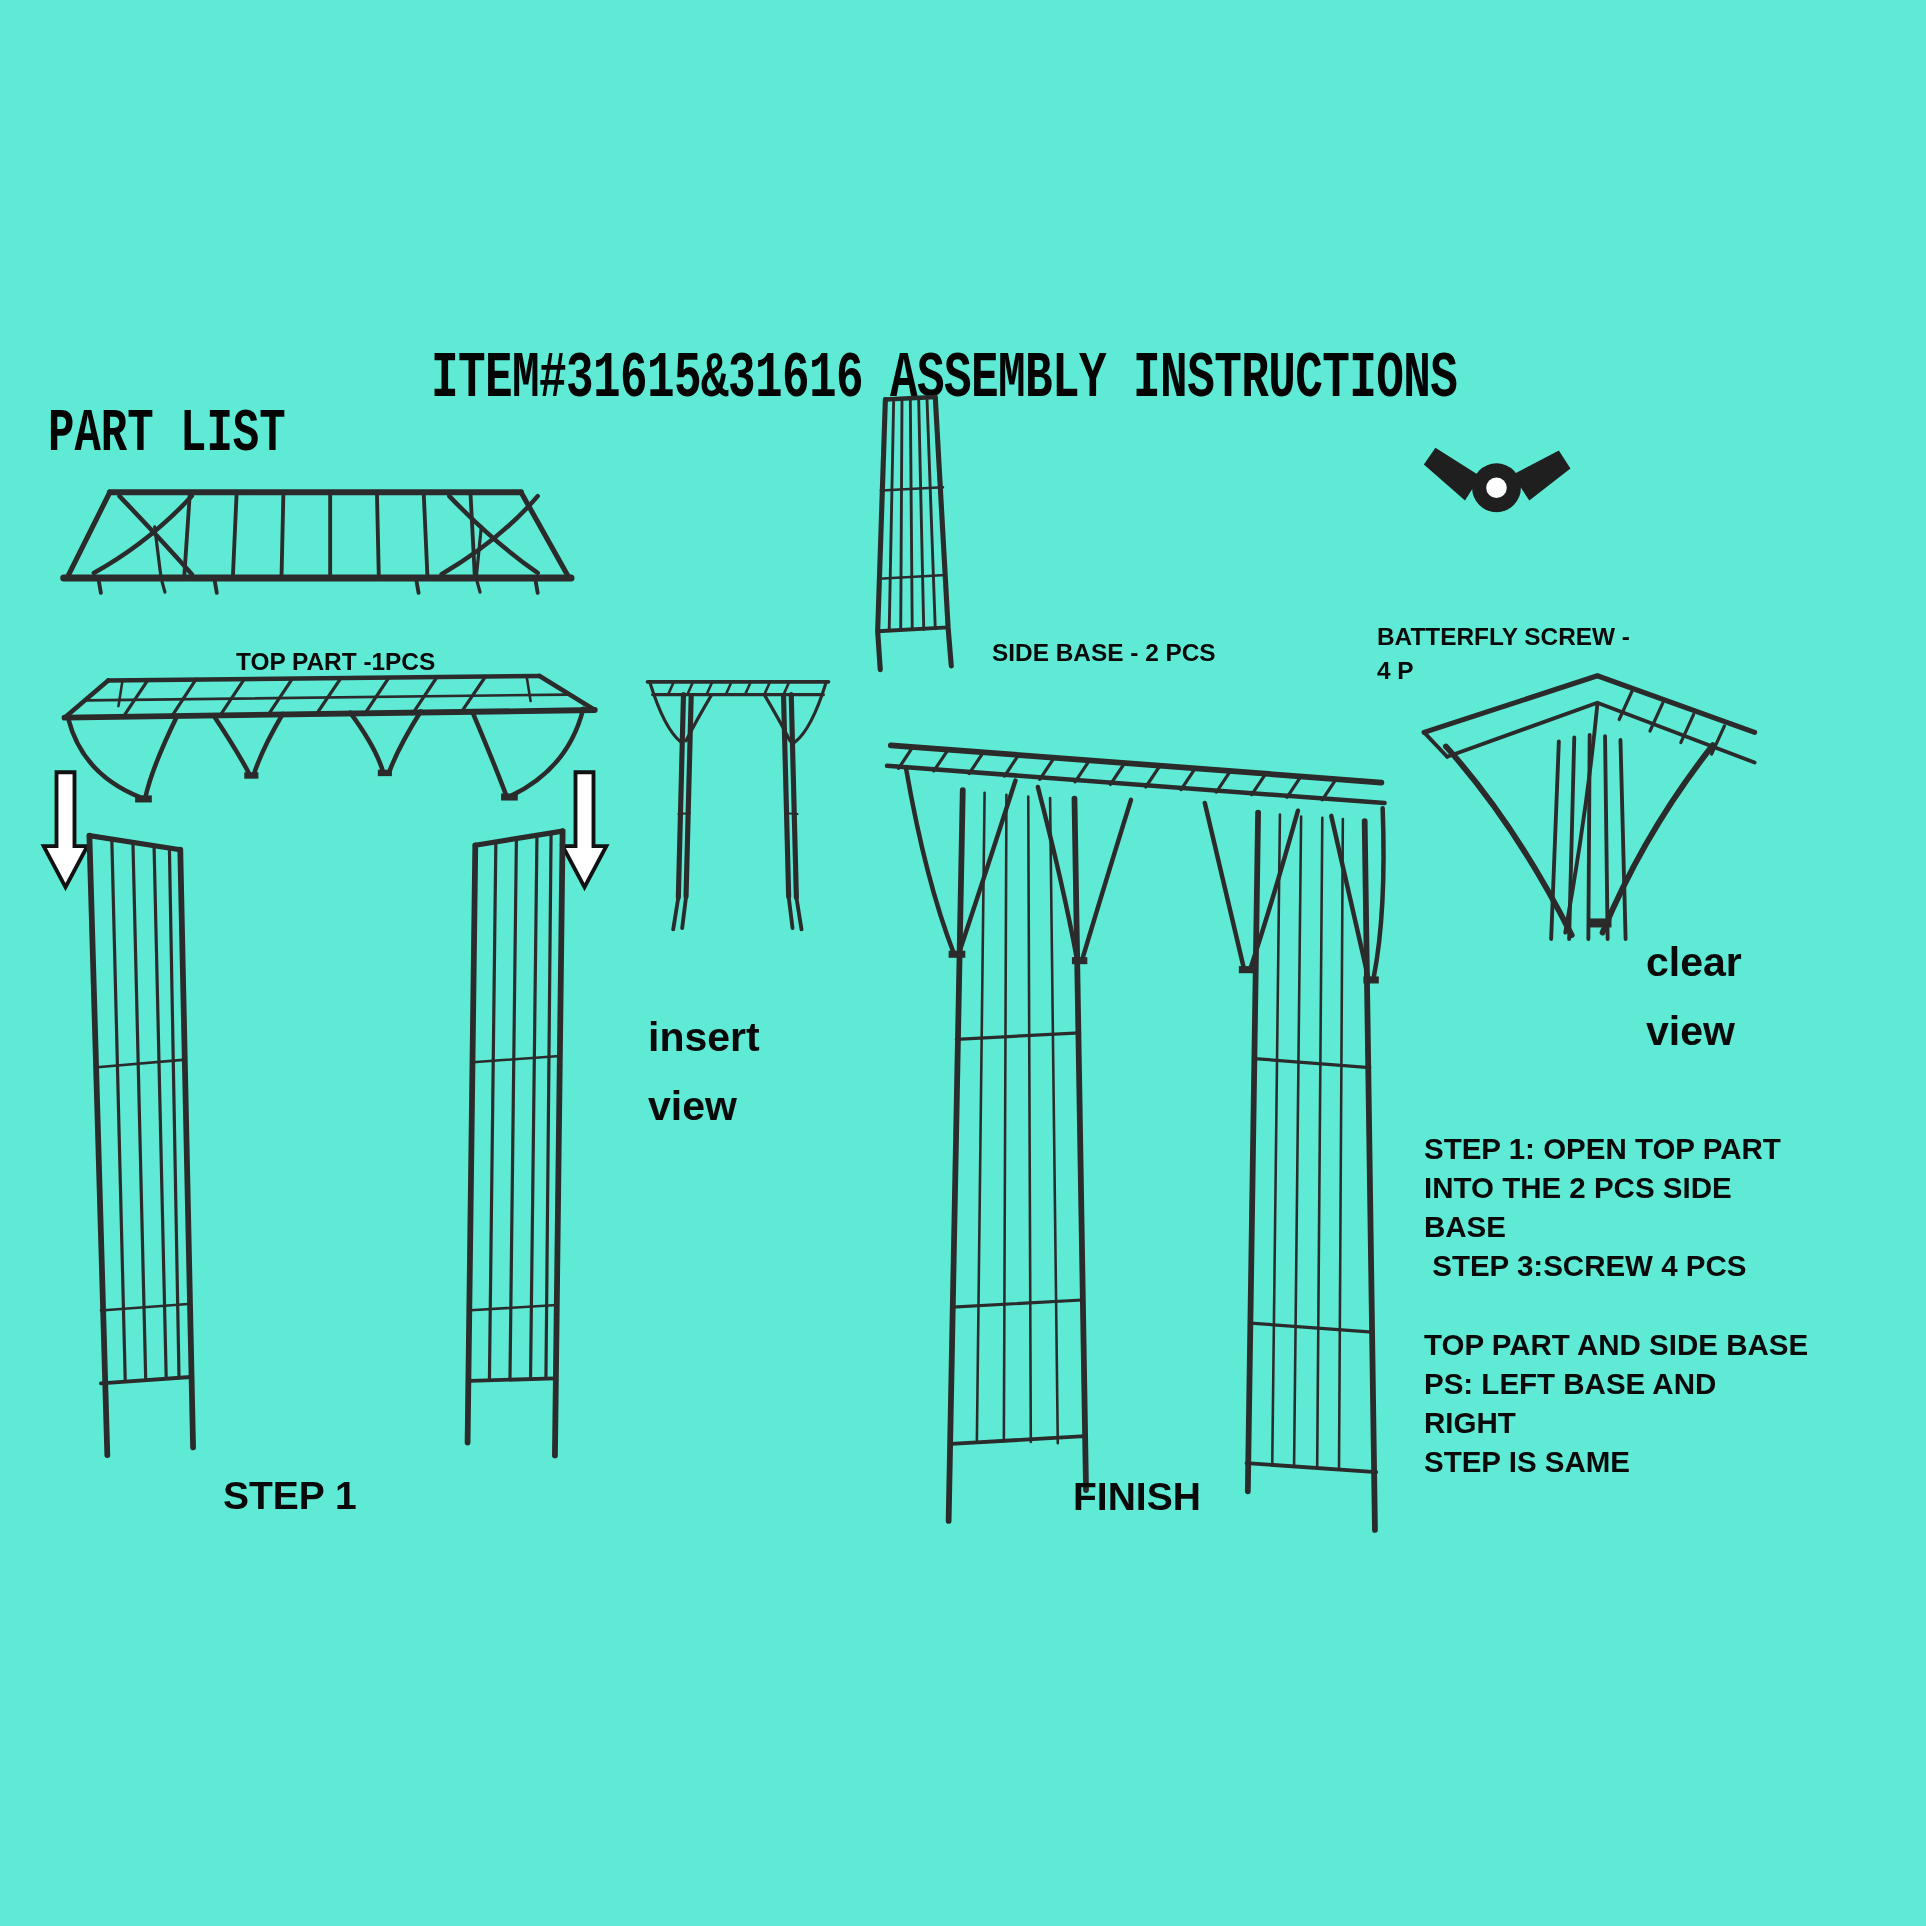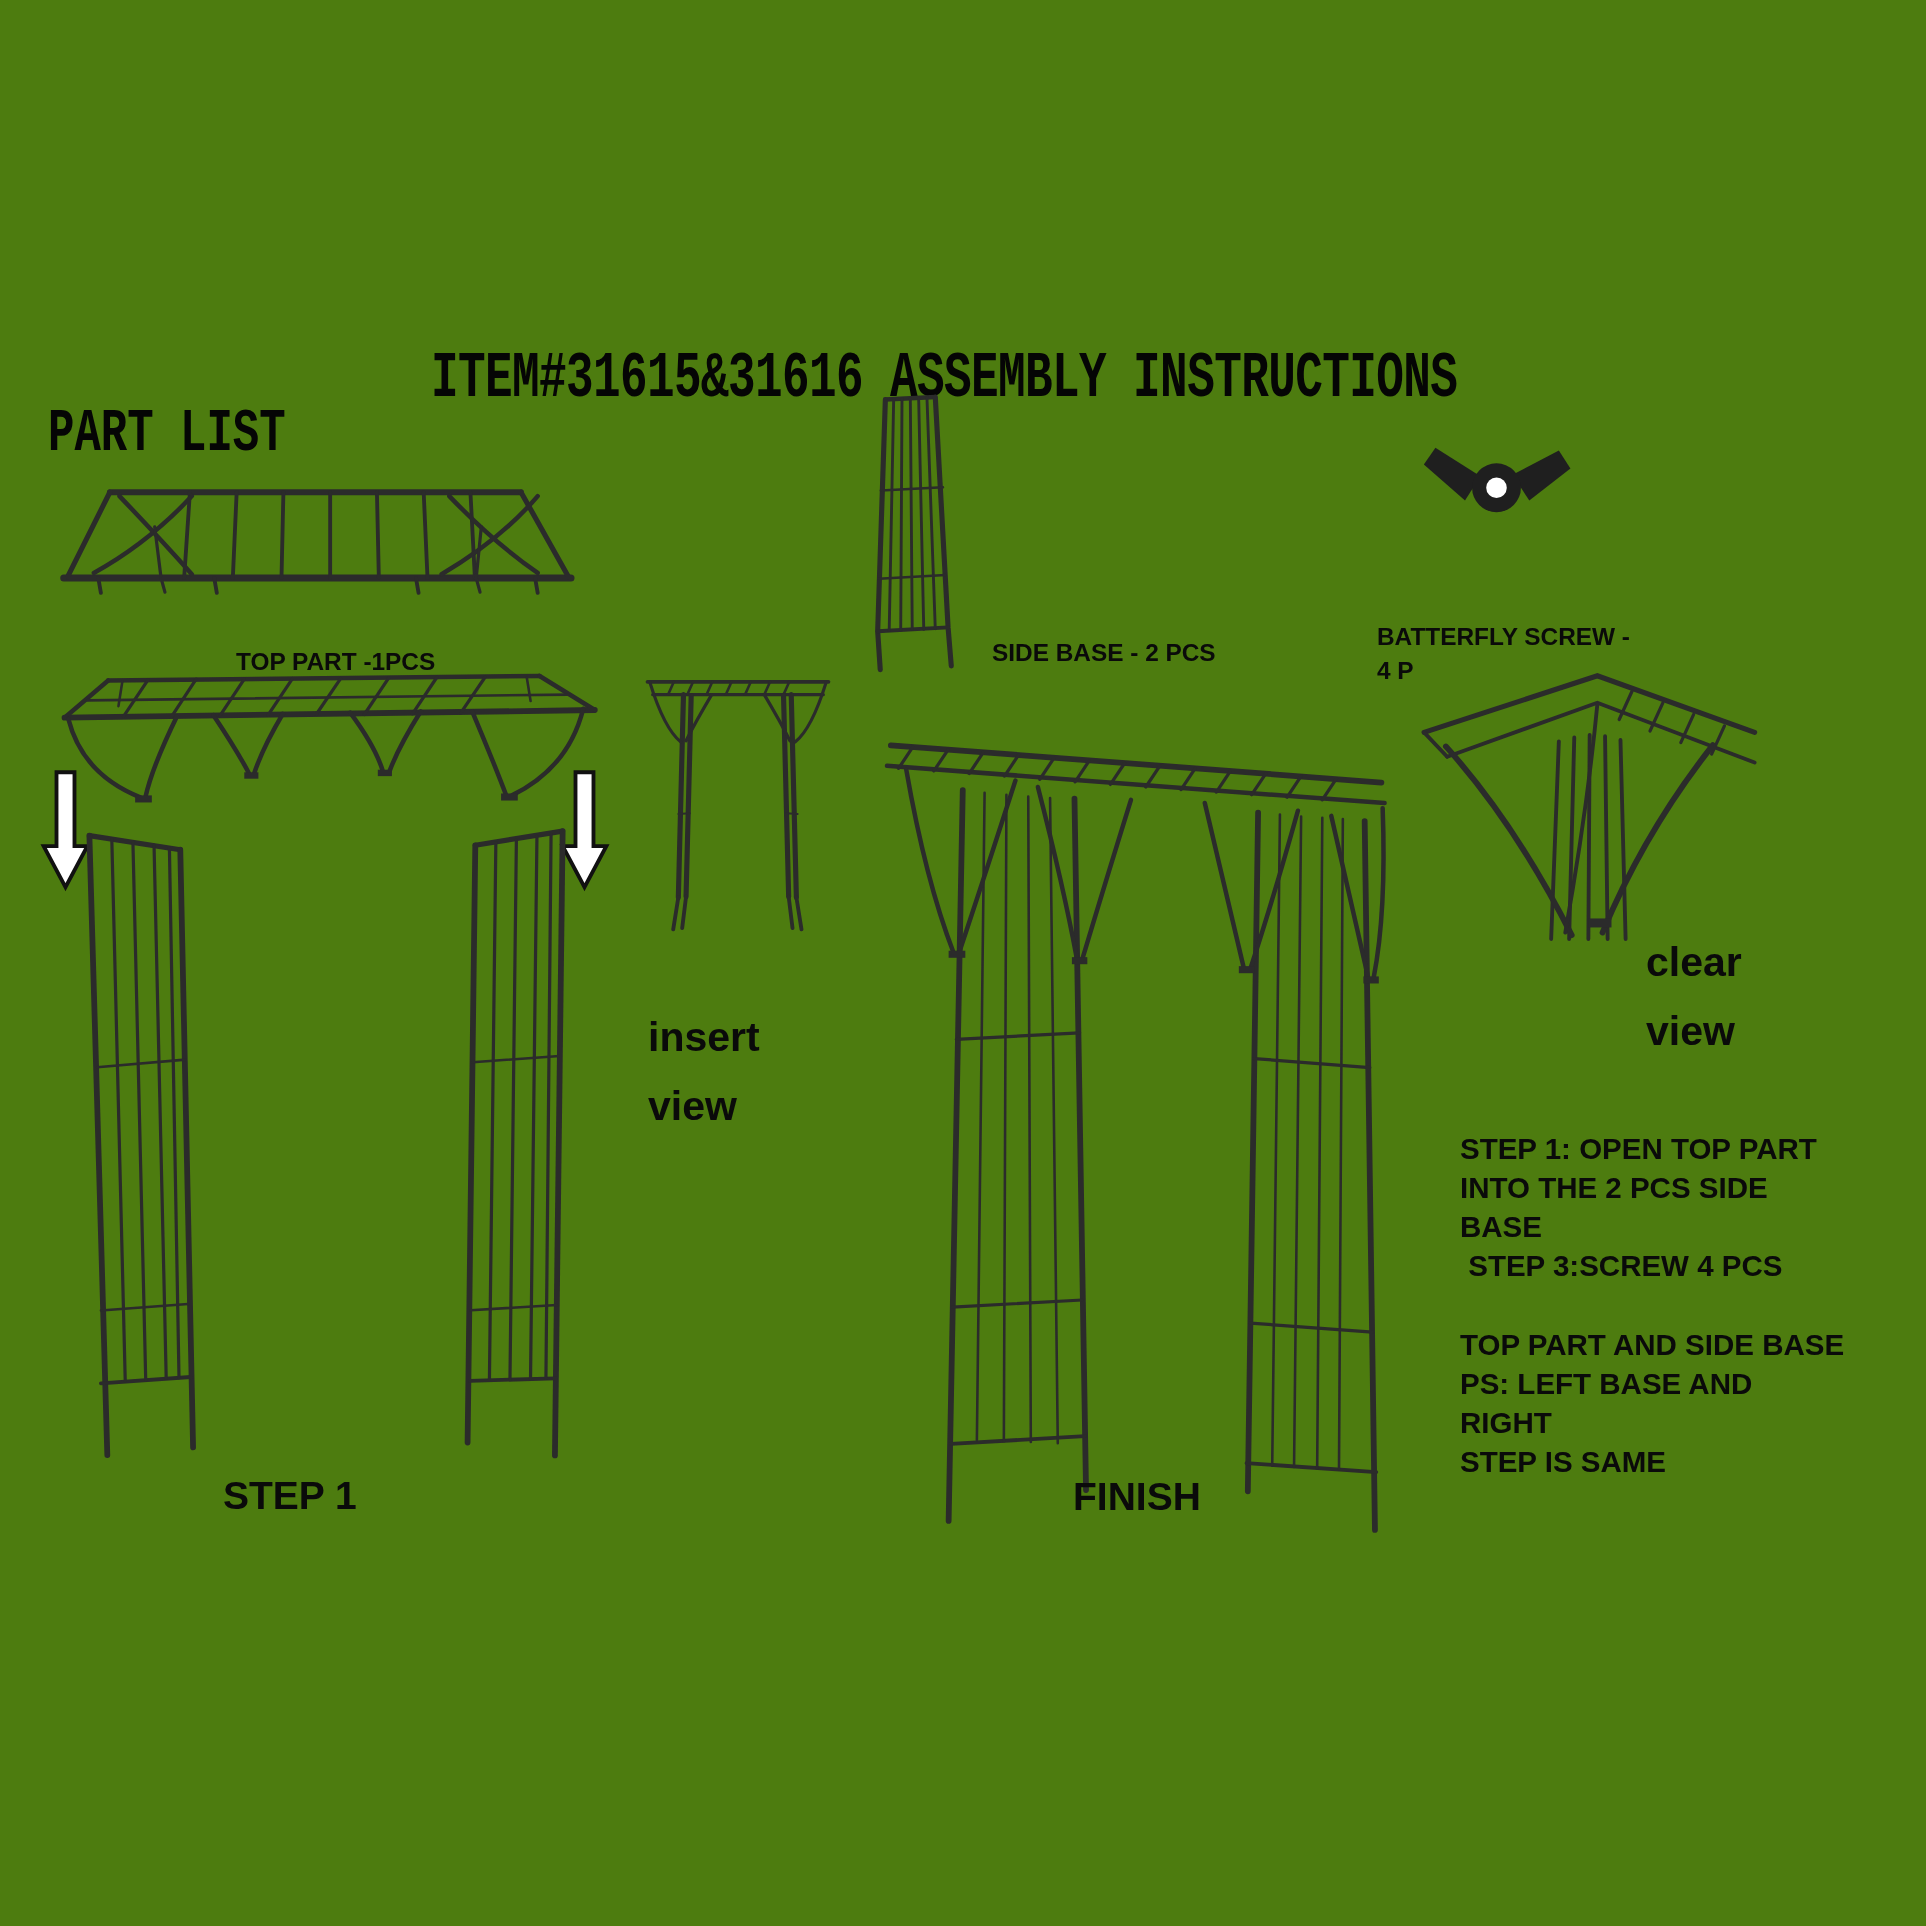--- a/index.html
+++ b/index.html
@@ -1,35 +1,35 @@
 <!DOCTYPE html>
 <html style="font-size:10.3px"><head>
 <meta charset="utf-8">
 <style>
   html,body{margin:0;padding:0;background:#ffffff;}
-  .page{position:relative;width:1926px;height:1926px;background:#4d7c0f;overflow:hidden;
+  .page{position:relative;width:1926px;height:1926px;background:#5eead4;overflow:hidden;
         font-family:"Liberation Sans","DejaVu Sans",sans-serif;color:#0a0a0a;}
   .abs{position:absolute;}
   
   .mono-head{font-family:"Liberation Mono","DejaVu Sans Mono",monospace;font-weight:bold;
              transform:scaleY(1.4);transform-origin:left top;white-space:nowrap;color:#050505;}
   .title{left:431px;top:343px;font-size:46px;letter-spacing:-0.6px;}
   .part-heading{left:48px;top:398px;font-size:44px;}
   
   .lbl{font-weight:bold;color:#0a0a0a;line-height:1.25;}
   .lbl-top-part{left:236px;top:647px;font-size:24.4px;}
   .lbl-side-base{left:992px;top:638px;font-size:24.4px;text-align:center;}
   .lbl-butterfly{left:1377px;top:620px;font-size:24.4px;width:270px;line-height:1.4;}
   .lbl-step1{left:223px;top:1472px;font-size:39px;}
   .lbl-finish{left:1073px;top:1473px;font-size:39px;}
   .lbl-view{font-size:41px;line-height:69px;}
   .lbl-insert{left:648px;top:1003px;width:144px;}
   .lbl-clear{left:1646px;top:928px;width:151px;}
   
-  .steps{left:1424px;top:1129px;width:385px;margin-left:36px;}
+  .steps{left:1424px;top:1129px;width:385px;}
   .steps .line{font-weight:bold;font-size:29.5px;line-height:39px;white-space:pre-wrap;color:#0a0a0a;}
   .steps .line:nth-child(4){margin-top:40px;}
   .steps .line:nth-child(7){margin-top:40px;}
   
   svg.fig{position:absolute;overflow:visible;}
   .fig-top-part{left:58px;top:482px;}
   .fig-side-base{left:870px;top:393px;}
   .fig-butterfly{left:1416px;top:435px;}
   .fig-top-open{left:26px;top:665px;}
   .fig-arrow-left{left:41px;top:769px;}

